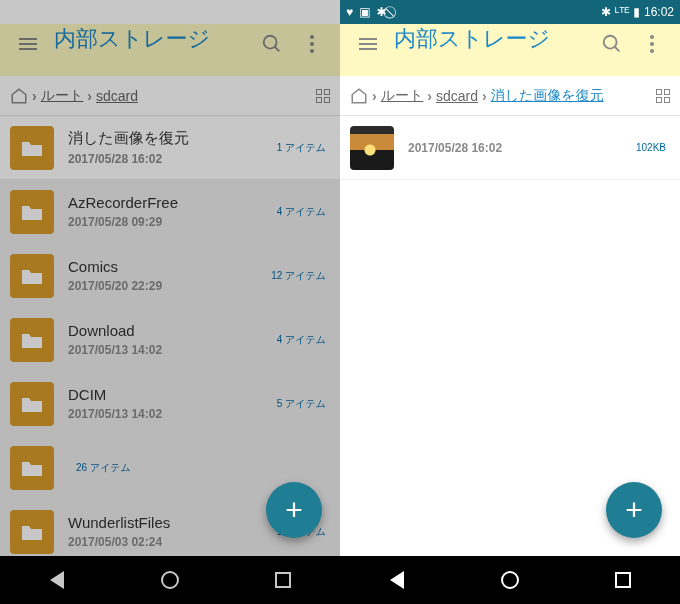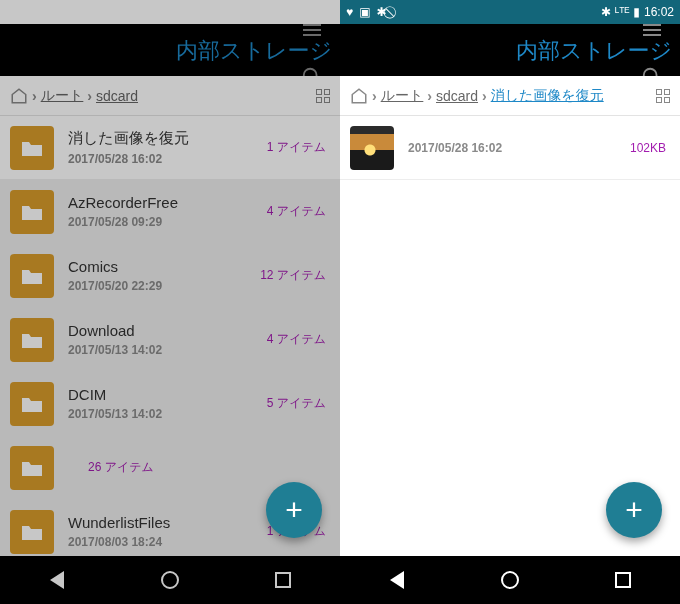--- a/index.html
+++ b/index.html
@@ -17,22 +17,22 @@
     height: 24px; background: #13667a; color: #fff;
     display:flex; align-items:center; justify-content:space-between;
     padding: 0 6px; font-size: 12px;
   }
   .status-left, .status-right { display:flex; align-items:center; gap:6px; }
   .status-right { gap:4px; }
   .stat-ic { font-size:12px; line-height:1; }
 
   
   .app-bar {
-    height: 52px; background:#000000; display:flex; align-items:flex-end;
-    padding: 0 8px; color:#1e88c7;flex-direction:column;
+    height: 52px; background:#fef9c3; display:flex; align-items:flex-start;
+    padding: 0 8px; color:#1e88c7;
   }
   .app-bar .title { flex:1; font-size: 22px; font-weight:500; color:#1e88c7; padding-left:6px;}
   .ab-btn { width:40px; height:40px; display:flex; align-items:center; justify-content:center; color:#777; }
   .hamburger { display:flex; flex-direction:column; gap:3px; }
   .hamburger span { width:18px; height:2px; background:#888; display:block; }
   .dots-col {display:flex; flex-direction:column; gap:3px;}
   .dots-col span{width:4px;height:4px;border-radius:50%;background:#888;}
 
   
   .crumb-bar {
@@ -72,21 +72,21 @@
   .thumb svg { display:block; }
   .sunset {
     width:44px;height:44px;
     background:
       radial-gradient(circle at 20px 24px, #ffdf7a 0 5px, transparent 6px),
       linear-gradient(#2b2b2b 0 18%, #c98a3a 18% 55%, #1a1a1a 55% 100%);
   }
   .meta { flex:1; min-width:0;}
   .name { font-size:15px; color:#333; margin-bottom:4px; white-space:nowrap; overflow:hidden; text-overflow:ellipsis;}
   .date { font-size:12px; color:#8a8a8a;font-weight:bold;}
-  .right { font-size:12px; color:#a21caf; margin-left:20px; white-space:nowrap;}
+  .right { font-size:10px; color:#0369a1; margin-left:8px; white-space:nowrap;}
 
   
   .fab {
     position:absolute; right:18px; bottom:66px;
     width:56px; height:56px; border-radius:50%;
     background:#1f7e94; color:#fff; font-size:30px; line-height:56px; text-align:center;
     box-shadow:0 4px 8px rgba(0,0,0,0.35);
     z-index:5;
   }
 
@@ -236,21 +236,21 @@
       <div class="right">26 アイテム</div>
     </div>
     <div class="row">
       <div class="thumb">
           <svg width="24" height="20" viewBox="0 0 24 20" fill="#fff">
             <path d="M2 4h7l2 3h11v11H2z"></path>
           </svg>
         </div>
       <div class="meta">
           <div class="name">WunderlistFiles</div>
-          <div class="date">2017/08/03 18:24</div>
+          <div class="date">2017/05/03 02:24</div>
         </div>
       <div class="right">1 アイテム</div>
     </div>
 
   </div>
 
   <div class="fab">+</div>
 
   <div class="nav-bar">
     <div class="nav-btn">

